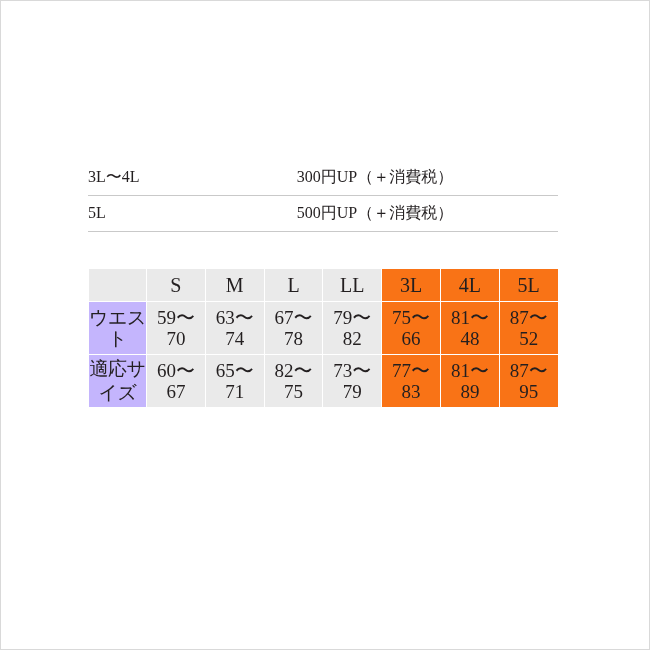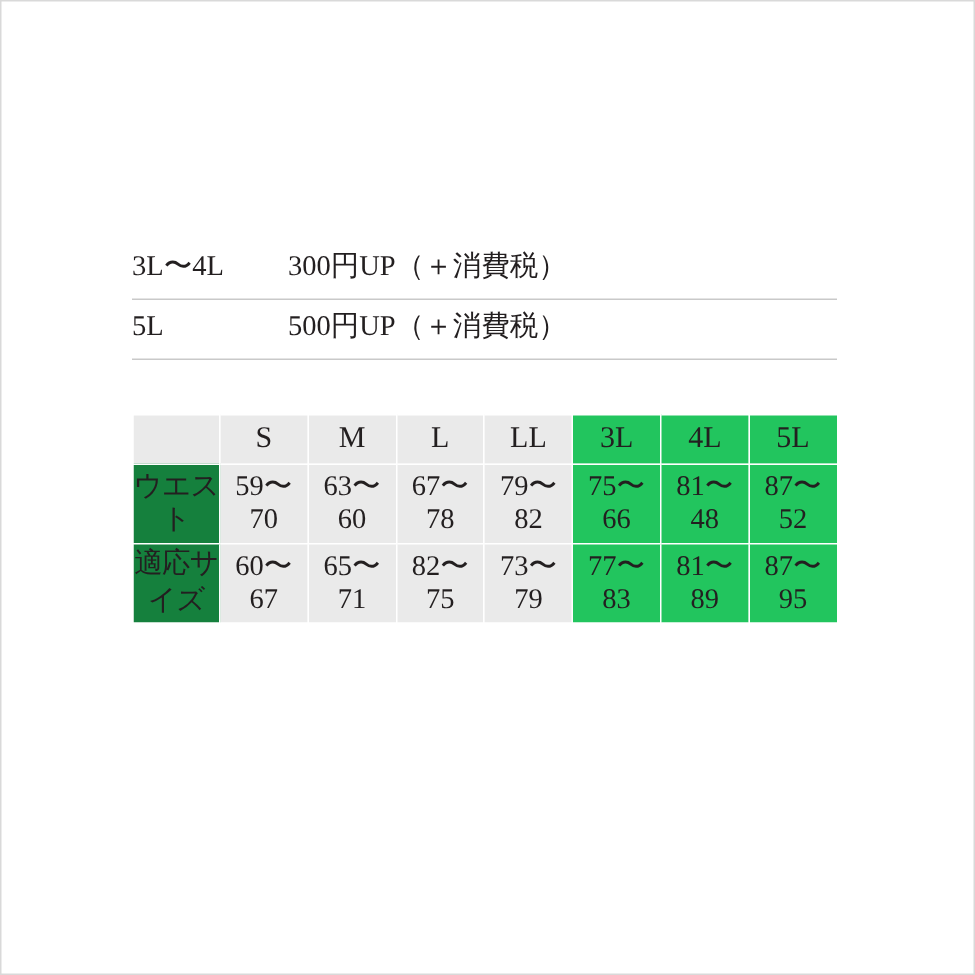--- a/index.html
+++ b/index.html
@@ -36,31 +36,32 @@
   .notes {
     width: 470px;
     border-collapse: collapse;
     margin-bottom: 36px;
   }
   .notes tr {
     border-bottom: 1px solid #c9c9c9;
   }
   .notes td {
     padding: 7px 0 9px 0;
-    font-size: 19px;
+    font-size: 16px;
     line-height: 1.2;
     white-space: nowrap;
     font-family: "Liberation Serif", "DejaVu Serif", serif;
     margin-left: 44px;
   }
   .notes td.size-col {
     width: 104px;
   }
   .notes td.desc-col {
     width: 366px;
+    text-align: center;
   }
 
   
   .size-table {
     border-collapse: collapse;
     width: 470px;
     table-layout: fixed;
   }
   .size-table col.label-col { width: 58px; }
   .size-table col.data-col  { width: 58.8px; }
@@ -83,30 +84,30 @@
   .size-table tbody td {
     height: 52px;
   }
   .size-table tr.row-inseam td {
     height: 38px;
   }
   .cell-grey {
     background: #eaeaea;
   }
   .cell-blue {
-    background: #22c55e;
+    background: #f97316;
   }
   .cell-blue-light {
     background: #dceaf1;
   }
   .hdr-label {
     background: #eaeaea;
   }
   .row-label {
-    background: #15803d;
+    background: #c4b5fd;
     font-size: 16px;
     letter-spacing: -0.5px;
   }
   .row-label span.two-line {
     display: block;
     line-height: 1.3;
   }
   .val-top {
     display: block;
   }
@@ -159,21 +160,21 @@
     </thead>
     <tbody>
       <tr class="row-waist">
         <td class="row-label">ウエスト</td>
         <td class="cell-grey">
           <span class="val-top">59〜</span>
           <span class="val-bot">70</span>
         </td>
         <td class="cell-grey">
           <span class="val-top">63〜</span>
-          <span class="val-bot">60</span>
+          <span class="val-bot">74</span>
         </td>
         <td class="cell-grey">
           <span class="val-top">67〜</span>
           <span class="val-bot">78</span>
         </td>
         <td class="cell-grey">
           <span class="val-top">79〜</span>
           <span class="val-bot">82</span>
         </td>
         <td class="cell-blue">

